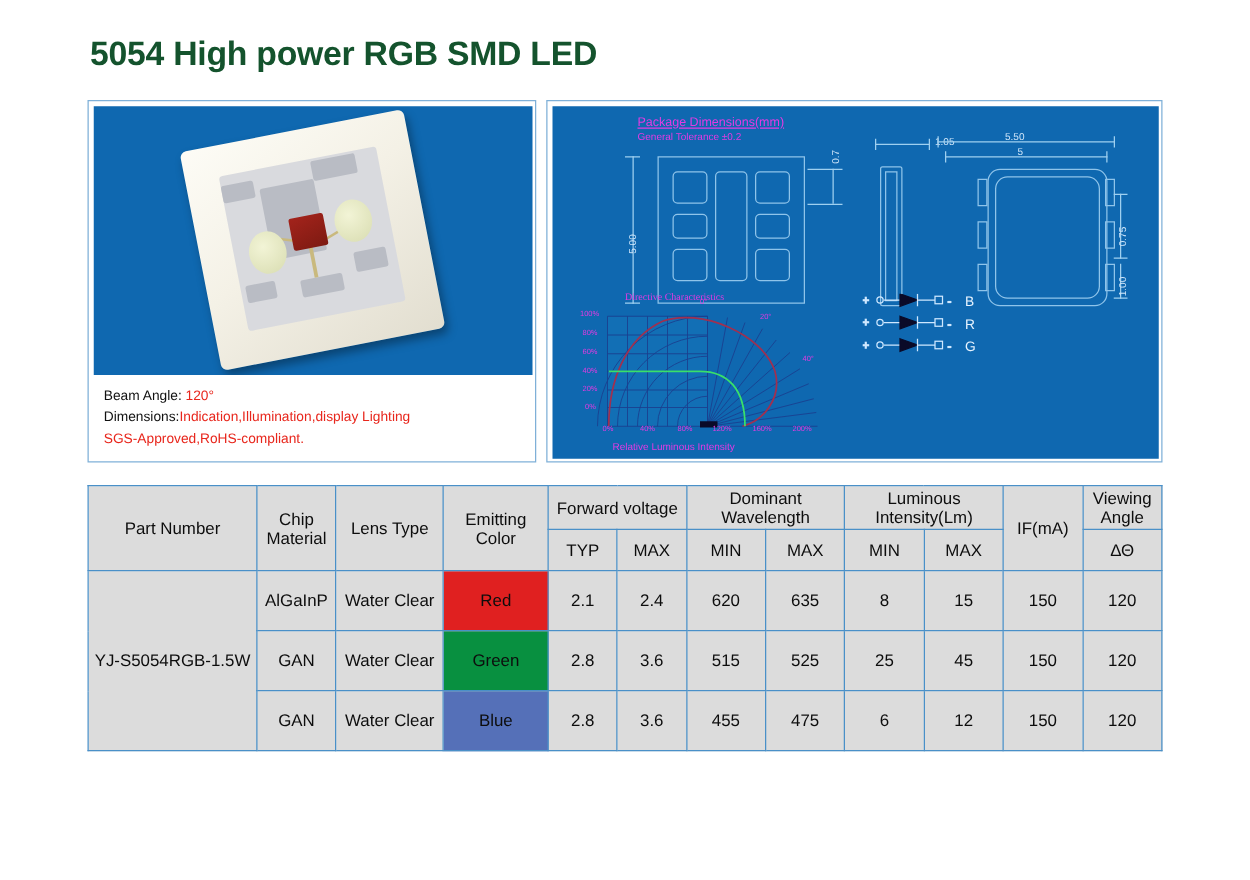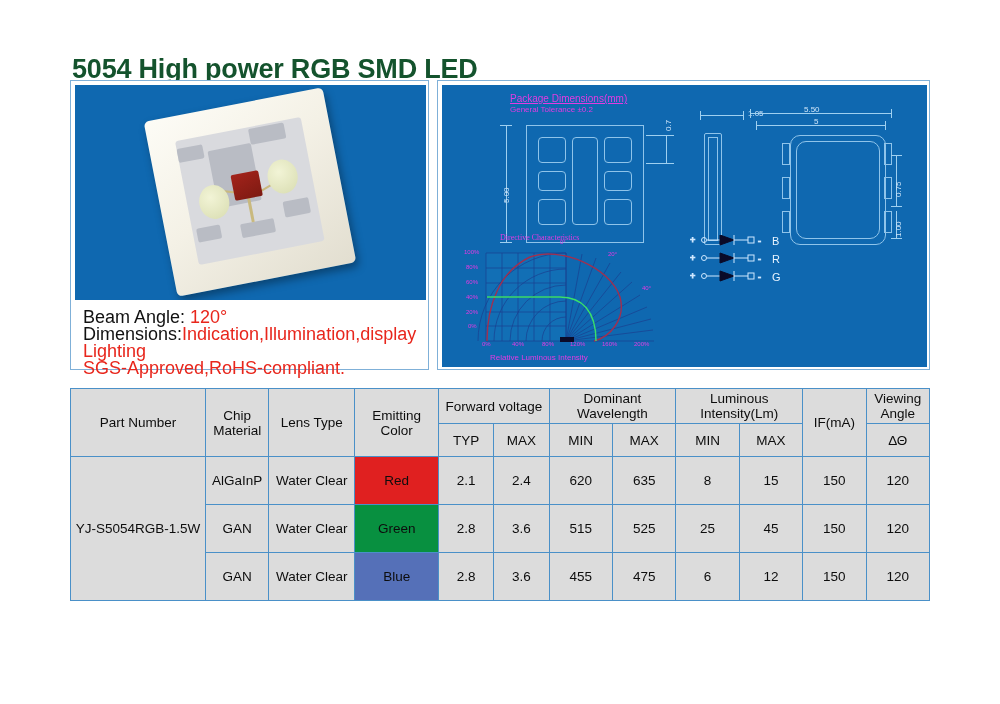--- a/index.html
+++ b/index.html
@@ -6,21 +6,21 @@
   html, body {
     width: 1000px; height: 704px;
     background: #ffffff;
     font-family: "Liberation Sans", sans-serif;
     overflow: hidden;
   }
   .page { position: relative; width: 1000px; height: 704px; background: #fff; }
 
   
   .title {
-    position: absolute; left: 72px; top: 54px;
+    position: absolute; left: 72px; top: 28px;
     font-size: 27px; font-weight: bold; color: #14532d;
     letter-spacing: -0.2px; white-space: nowrap;
   }
 
   
   .photo-panel {
     position: absolute; left: 70px; top: 80px;
     width: 359px; height: 290px;
     border: 1px solid #7fb0d8; background: #ffffff;
   }
@@ -52,21 +52,21 @@
     background: radial-gradient(circle at 40% 35%, #f2f4d6, #d8dcb0); }
   .die-yellow-b { left: 84px; top: 38px; width: 30px; height: 34px;
     background: radial-gradient(circle at 40% 35%, #f2f4d6, #d8dcb0); }
   .die-red { left: 48px; top: 44px; width: 28px; height: 26px; border-radius: 2px;
     background: linear-gradient(160deg,#a3231b,#7d1a12); }
   .wire { position: absolute; background: #c9b97e; }
 
   .caption {
     position: absolute; left: 4px; top: 224px;
     width: 351px; height: 60px;
-    font-size: 18px; line-height: 17px; color: #111;
+    font-size: 11px; line-height: 17px; color: #111;
     padding: 4px 0 0 8px;
   }
   .red-txt { color: #e8261c; }
 
   
   .tech-panel {
     position: absolute; left: 437px; top: 80px;
     width: 493px; height: 290px;
     border: 1px solid #7fb0d8; background: #ffffff;
   }

